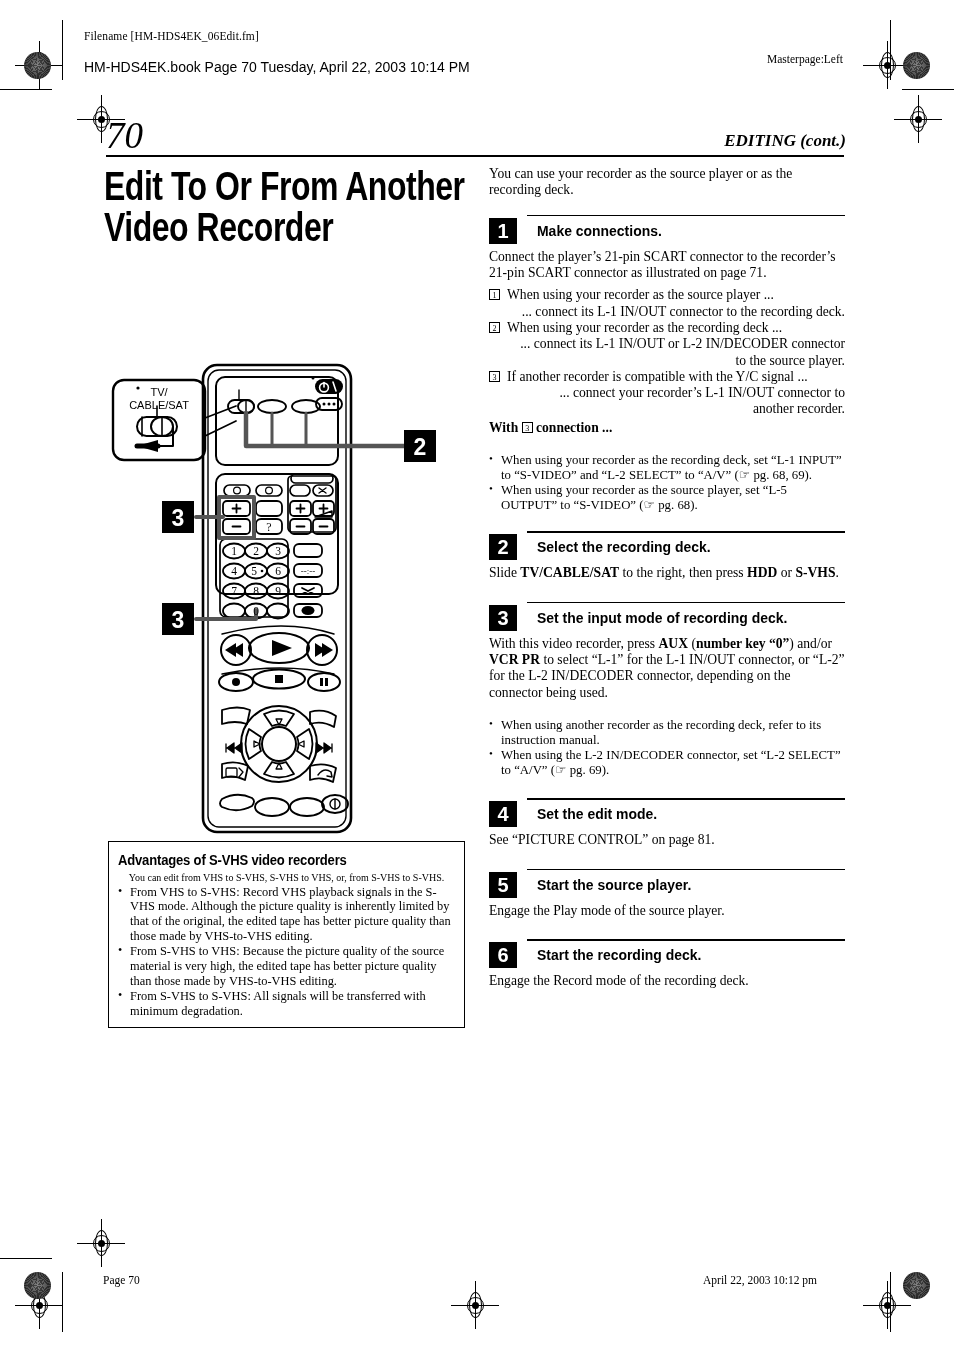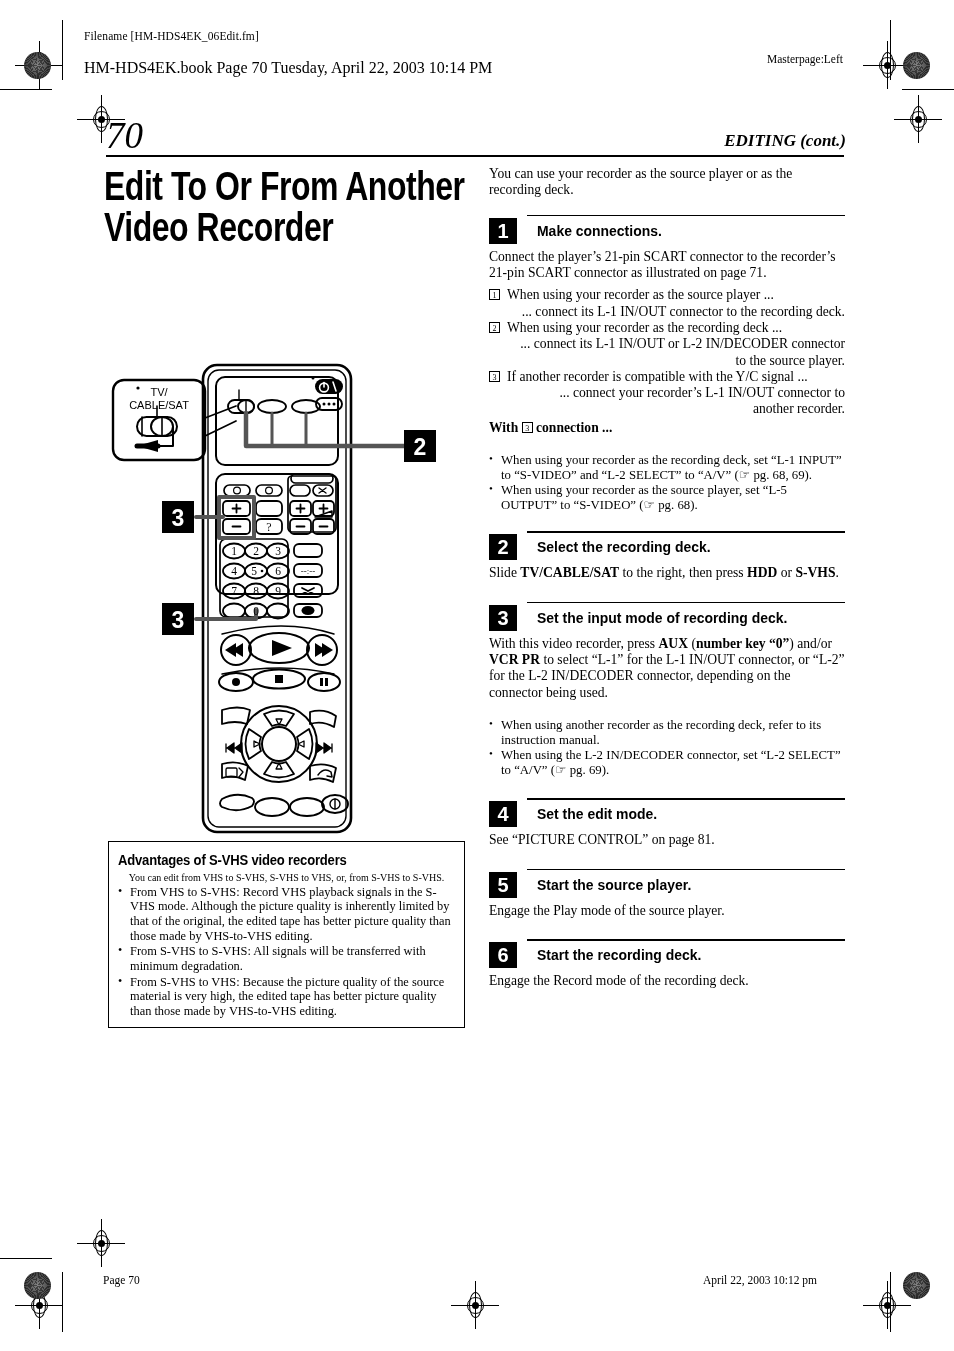--- a/index.html
+++ b/index.html
@@ -25,22 +25,22 @@
 
   .blob{position:absolute;width:27px;height:27px;border-radius:50%;
     background:
       repeating-conic-gradient(from 0deg,#999 0deg 4deg,#555 4deg 8deg),
       radial-gradient(circle at 50% 50%,#ddd 0%,#777 60%,#444 100%);
     background-blend-mode:multiply;}
 
   
   .hdr-filename{position:absolute;left:84px;top:30px;font-size:11.5px;
      font-family:"Liberation Serif",serif;letter-spacing:.1px;white-space:nowrap;}
-  .hdr-book{position:absolute;left:84px;top:59px;font-size:16px;
-     font-family:Liberation Serif, serif;white-space:nowrap;}
+  .hdr-book{position:absolute;left:84px;top:59px;font-size:14px;
+     font-family:Liberation Sans, sans-serif;white-space:nowrap;}
   .hdr-master{position:absolute;left:767px;top:53px;font-size:11.5px;
      font-family:"Liberation Serif",serif;white-space:nowrap;}
 
   
   .pagenum{position:absolute;left:106px;top:117px;font-size:37px;font-style:italic;
      font-family:"Liberation Serif",serif;line-height:1;}
   .running-head{position:absolute;right:108px;top:131px;font-size:17px;font-weight:bold;
      font-style:italic;font-family:"Liberation Serif",serif;}
   .rule-main{position:absolute;left:106px;top:155px;width:738px;height:2.4px;background:#000;}
 
@@ -367,22 +367,22 @@
   </g>
   <text x="204" y="212" text-anchor="middle" font-family="Liberation Serif, serif" font-size="9" fill="#000">--:--</text>
 </svg>
 </div>
 
 <div class="adv-box">
   <div class="adv-title">Advantages of S-VHS video recorders</div>
   <div class="adv-intro">You can edit from VHS to S-VHS, S-VHS to VHS, or, from S-VHS to S-VHS.</div>
   <ul class="adv-list">
     <li>From VHS to S-VHS: Record VHS playback signals in the S-VHS mode. Although the picture quality is inherently limited by that of the original, the edited tape has better picture quality than those made by VHS-to-VHS editing.</li>
+    <li>From S-VHS to VHS: Because the picture quality of the source material is very high, the edited tape has better picture quality than those made by VHS-to-VHS editing.</li>
     <li>From S-VHS to S-VHS: All signals will be transferred with minimum degradation.</li>
-    <li>From S-VHS to VHS: Because the picture quality of the source material is very high, the edited tape has better picture quality than those made by VHS-to-VHS editing.</li>
   </ul>
 </div>
 
 <div class="right-col">
 
   <p class="intro-p">You can use your recorder as the source player or as the recording deck.</p>
 
   <div class="step">
     <div class="step-head">
       <div class="step-rule"></div>

